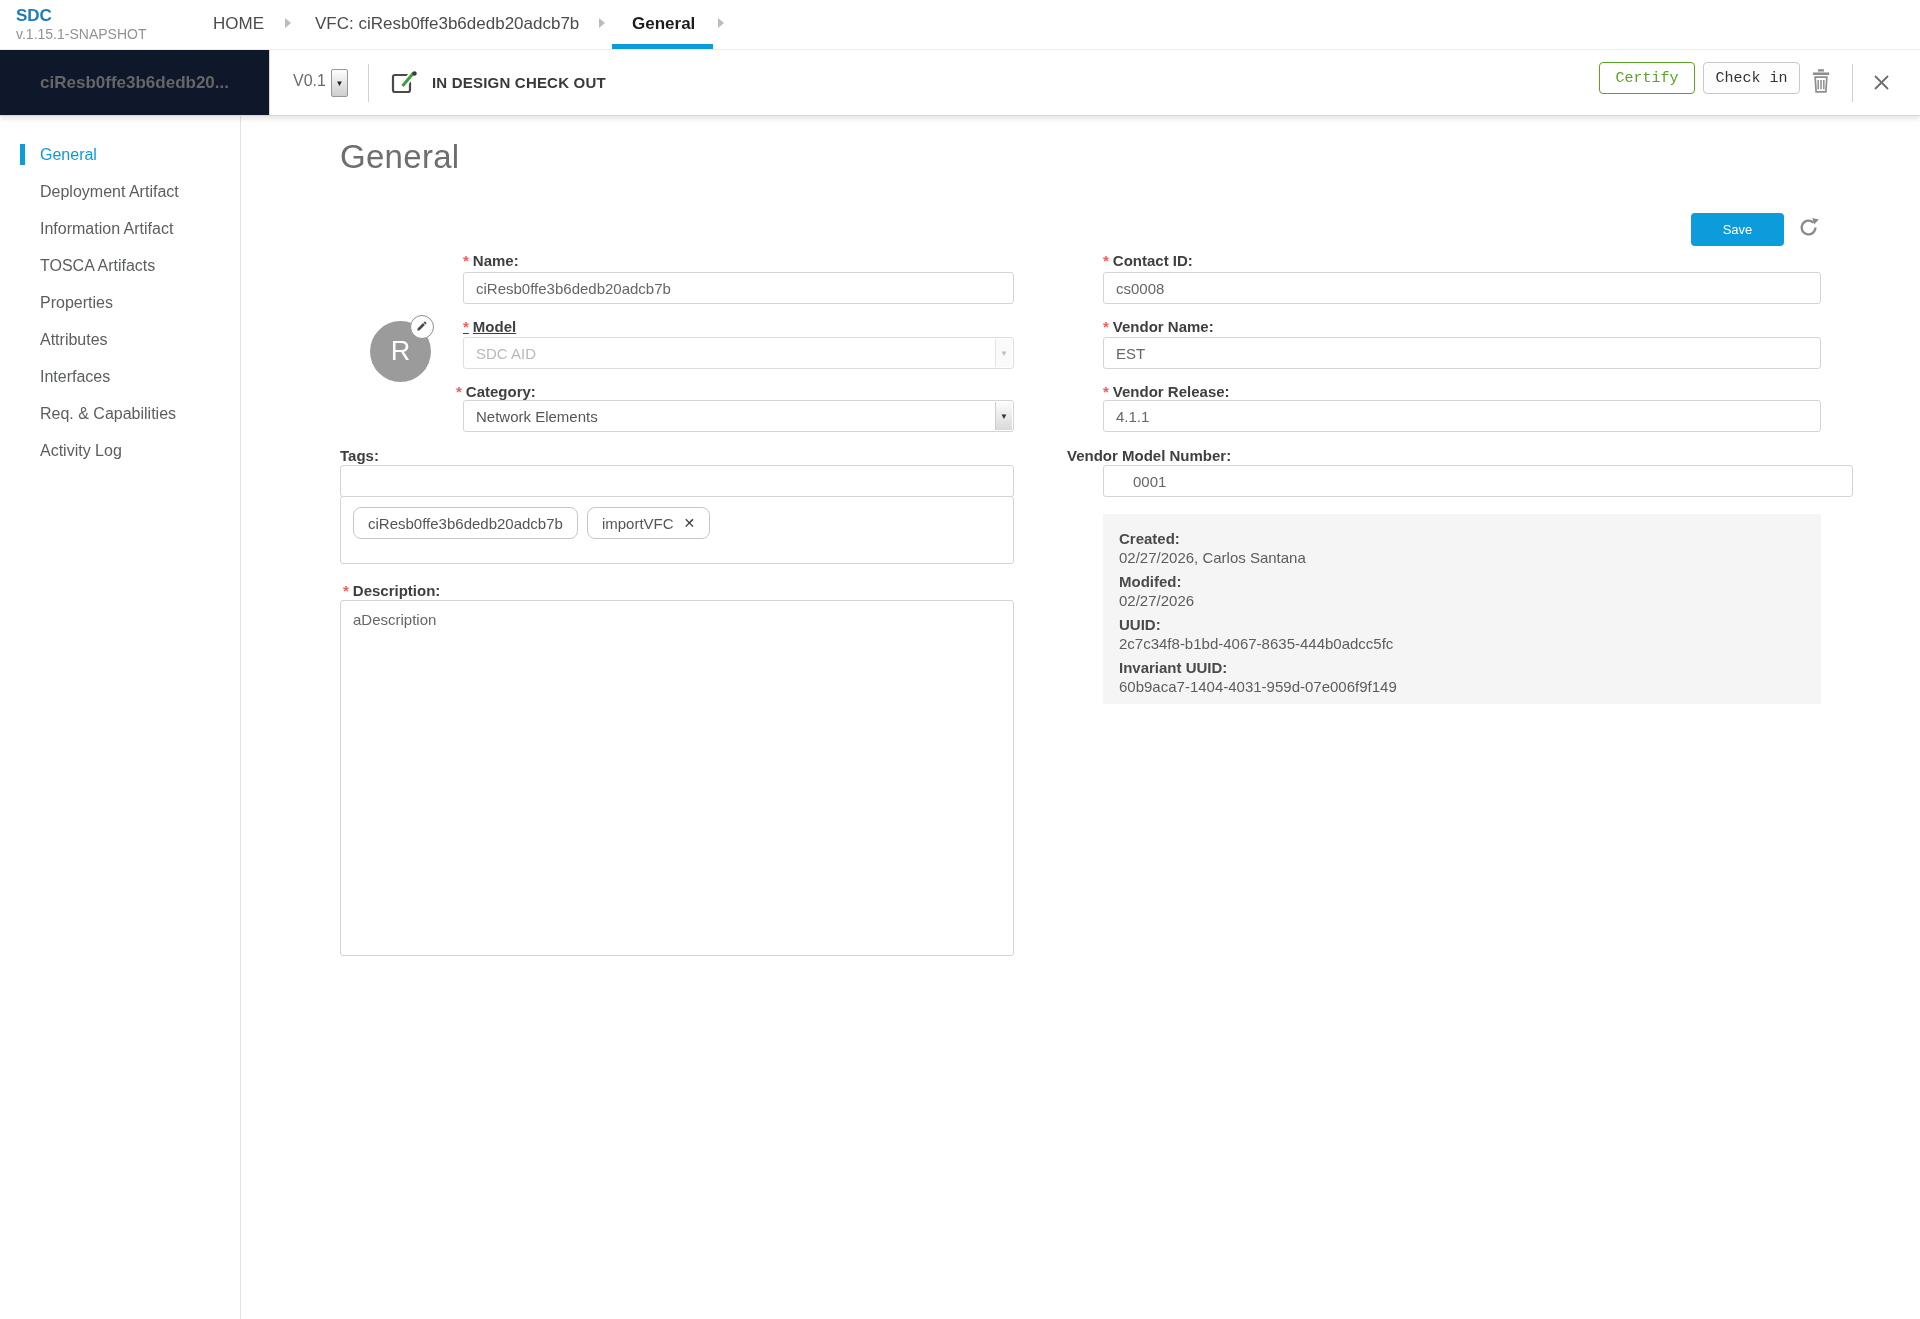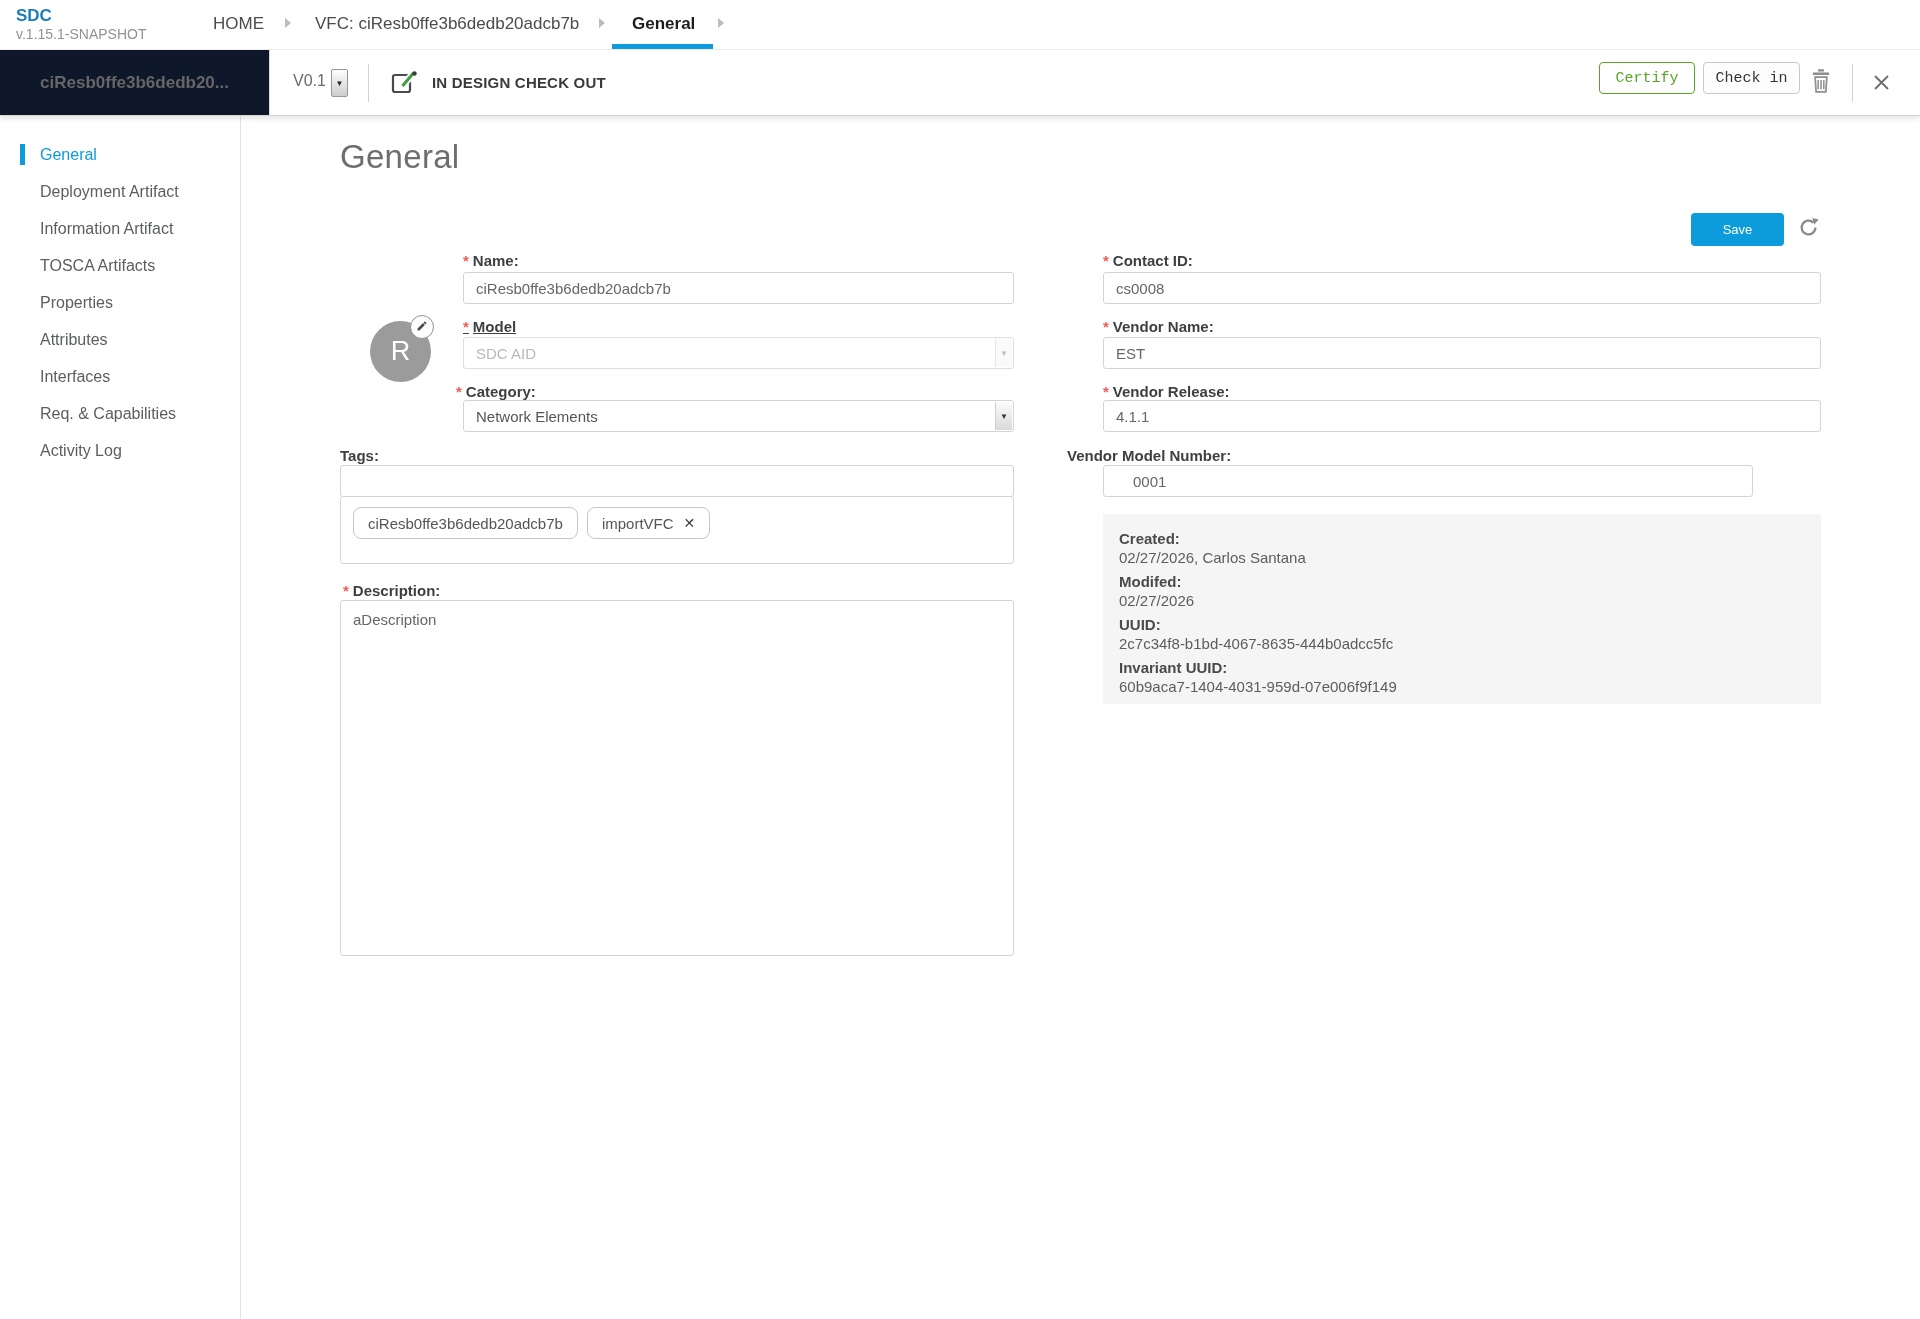--- a/index.html
+++ b/index.html
@@ -72,21 +72,21 @@
   .chips-box{position:absolute;left:99px;top:380px;width:674px;height:68px;border:1px solid #d4d4d4;border-radius:3px;background:#fff;display:flex;align-items:flex-start;padding:10px 12px;}
   .chip{display:flex;align-items:center;height:32px;border:1px solid #c6c6c6;border-radius:8px;padding:0 14px;font-size:15px;color:#555;margin-right:9px;background:#fff;white-space:nowrap;}
   .chip-x{margin-left:10px;font-size:14px;color:#3d3d3d;cursor:pointer;}
   .lbl-desc{left:102px;top:466px;}
   .in-desc{position:absolute;left:99px;top:484px;width:674px;height:356px;border:1px solid #d4d4d4;border-radius:3px;font-size:15px;color:#666;padding:10px 12px;resize:none;outline:none;font-family:"Liberation Sans",sans-serif;}
 
   
   .lbl-contact{left:862px;top:136px;} .in-contact{left:862px;top:156px;width:718px;}
   .lbl-vname{left:862px;top:202px;}   .in-vname{left:862px;top:221px;width:718px;}
   .lbl-vrel{left:862px;top:267px;}    .in-vrel{left:862px;top:284px;width:718px;}
-  .lbl-vmn{left:826px;top:331px;}     .in-vmn{left:862px;top:349px;width:650px;padding-left:29px;}
+  .lbl-vmn{left:826px;top:331px;}     .in-vmn{left:862px;top:349px;width:750px;padding-left:29px;}
 
   .meta-panel{position:absolute;left:862px;top:398px;width:718px;height:190px;background:#f5f5f5;padding:15px 16px;}
   .meta-pair{margin-bottom:5px;}
   .meta-label{font-size:15px;font-weight:bold;color:#4a4a4a;line-height:19px;}
   .meta-value{font-size:15px;color:#5d5d5d;line-height:19px;}
 
   
   .avatar{position:absolute;left:129px;top:205px;width:61px;height:61px;border-radius:50%;background:#9b9b9b;display:flex;align-items:center;justify-content:center;}
   .avatar-letter{color:#fff;font-size:27px;}
   .avatar-badge{position:absolute;left:169px;top:199px;width:24px;height:24px;border-radius:50%;background:#fff;border:1px solid #8f8f8f;display:flex;align-items:center;justify-content:center;cursor:pointer;}

